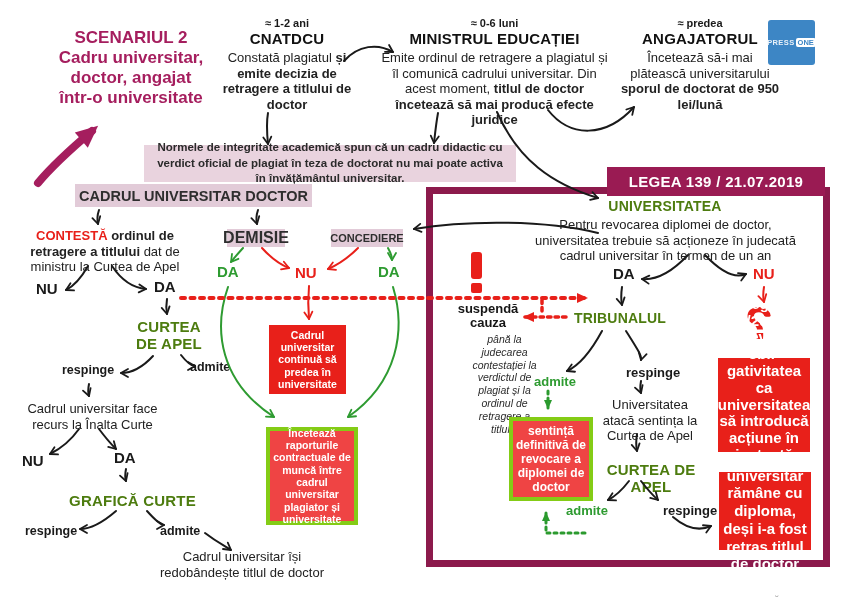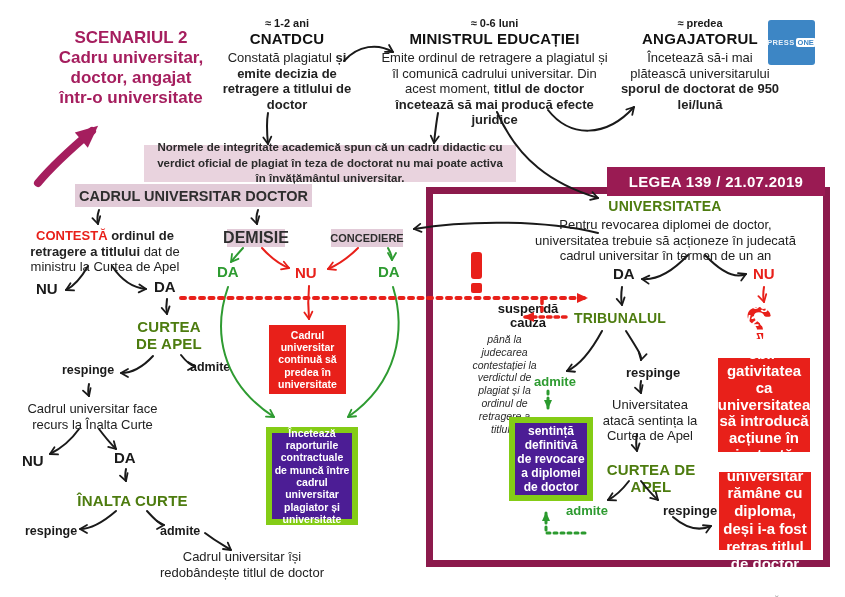--- a/index.html
+++ b/index.html
@@ -16,21 +16,21 @@
   .step-name { font-size:15px; font-weight:800; letter-spacing:.2px; color:#111; }
   .node { font-size:15px; font-weight:800; letter-spacing:.2px; color:#4d7c0f; line-height:1.15; }
   .branch { font-size:15px; font-weight:800; }
   .lbl { font-size:12.5px; font-weight:800; }
   .red-t { color:#e8201a; }
   .green-t { color:#2e9b31; }
   .magenta-t { color:#a51e5e; }
   .pinkbox { background:#e2cbd8; color:#2e2e2e; font-weight:800; display:flex; align-items:center; justify-content:center; }
   .notice { background:#e9d3de; color:#2b2b2b; font-weight:bold; font-size:11.5px; line-height:1.35; display:flex; align-items:center; justify-content:center; text-align:center; padding:2px 10px; }
   .redbox { background:#e8201a; color:#fff; font-weight:bold; text-align:center; display:flex; align-items:center; justify-content:center; line-height:1.18; padding:2px; }
-  .greenbox { background:#4c1d95; border:6px solid #84cc16; color:#fff; font-weight:bold; text-align:center; display:flex; align-items:center; justify-content:center; line-height:1.18; padding:2px; }
+  .greenbox { background:#ef4444; border:4px solid #84cc16; color:#fff; font-weight:bold; text-align:center; display:flex; align-items:center; justify-content:center; line-height:1.18; padding:2px; }
   .legea-border { border:7px solid #8c1a4c; }
   .legea-banner { background:#9a1b53; color:#ffffff; font-weight:800; font-size:15px; display:flex; align-items:center; justify-content:center; letter-spacing:.3px; }
   .scenario { font-size:17px; font-weight:800; line-height:20px; text-align:center; }
   .italic-note { font-style:italic; font-size:10.5px; line-height:1.22; color:#2b2b2b;padding-left:33px; }
   .footer { font-size:10.5px; color:#8d8d8d; text-align:right;margin-top:25px; }
   .excl-bar { background:#e8201a; border-radius:3px; }
   .excl-dot { background:#e8201a; border-radius:2px; }
   .qmark { color:#e8201a; font-size:46px; font-weight:800; transform:scaleX(-1); line-height:1; text-align:center; }
   .logo { background:#3d86c5; border-radius:3px; display:flex; align-items:center; justify-content:center; gap:1px; }
   .logo .press { color:#e8f1f9; font-size:7.5px; font-weight:800; letter-spacing:.4px; }
@@ -93,21 +93,21 @@
 
   <div class="abs c node" style="left:125px; top:318px; width:88px;">CURTEA DE APEL</div>
   <div class="abs lbl" style="left:62px; top:363px;">respinge</div>
   <div class="abs lbl" style="left:190px; top:360px;">admite</div>
 
   <div class="abs c small" style="left:25px; top:401px; width:135px;">Cadrul universitar face recurs la Înalta Curte</div>
 
   <div class="abs branch" style="left:22px; top:452px;">NU</div>
   <div class="abs branch" style="left:114px; top:449px;">DA</div>
 
-  <div class="abs c node" style="left:60px; top:492px; width:145px;">ÎNALTA CURTE</div>
+  <div class="abs c node" style="left:60px; top:492px; width:145px;">GRAFICĂ CURTE</div>
   <div class="abs lbl" style="left:25px; top:524px;">respinge</div>
   <div class="abs lbl" style="left:160px; top:524px;">admite</div>
 
   <div class="abs c small" style="left:158px; top:549px; width:168px;">Cadrul universitar își redobândește titlul de doctor</div>
 
   <div class="abs pinkbox" style="left:227px; top:229px; width:58px; height:18px; font-size:16px;">DEMISIE</div>
   <div class="abs pinkbox" style="left:331px; top:229px; width:72px; height:18px; font-size:11px;">CONCEDIERE</div>
 
   <div class="abs branch green-t" style="left:217px; top:263px;">DA</div>
   <div class="abs branch red-t" style="left:295px; top:264px;">NU</div>
@@ -118,21 +118,21 @@
 
   <div class="abs c node" style="left:585px; top:198px; width:160px; font-size:14px;">UNIVERSITATEA</div>
   <div class="abs c small" style="left:533px; top:217px; width:265px;">Pentru revocarea diplomei de doctor, universitatea trebuie să acționeze în judecată cadrul universitar în termen de un an</div>
 
   <div class="abs branch" style="left:613px; top:265px;">DA</div>
   <div class="abs branch red-t" style="left:753px; top:265px;">NU</div>
 
   <div class="abs excl-bar" style="left:471px; top:252px; width:11px; height:27px;"></div>
   <div class="abs excl-dot" style="left:471px; top:283px; width:11px; height:10px;"></div>
 
-  <div class="abs c b" style="left:450px; top:302px; width:76px; font-size:13px; line-height:1.1; color:#161616;margin-left:40px;">suspendă cauza</div>
+  <div class="abs c b" style="left:450px; top:302px; width:76px; font-size:13px; line-height:1.1; color:#161616;">suspendă cauza</div>
   <div class="abs c italic-note" style="left:433px; top:333px; width:110px;">până la judecarea contestației la verdictul de plagiat și la ordinul de retragere a titlului</div>
 
   <div class="abs c node" style="left:570px; top:310px; width:100px; font-size:14px;">TRIBUNALUL</div>
 
   <div class="abs b green-t" style="left:534px; top:374px; font-size:13px;">admite</div>
   <div class="abs b" style="left:626px; top:365px; font-size:13px;">respinge</div>
 
   <div class="abs c small" style="left:598px; top:397px; width:104px;">Universitatea atacă sentința la Curtea de Apel</div>
 
   <div class="abs greenbox" style="left:509px; top:417px; width:84px; height:84px; font-size:12px;">sentință definitivă de revocare a diplomei de doctor</div>

